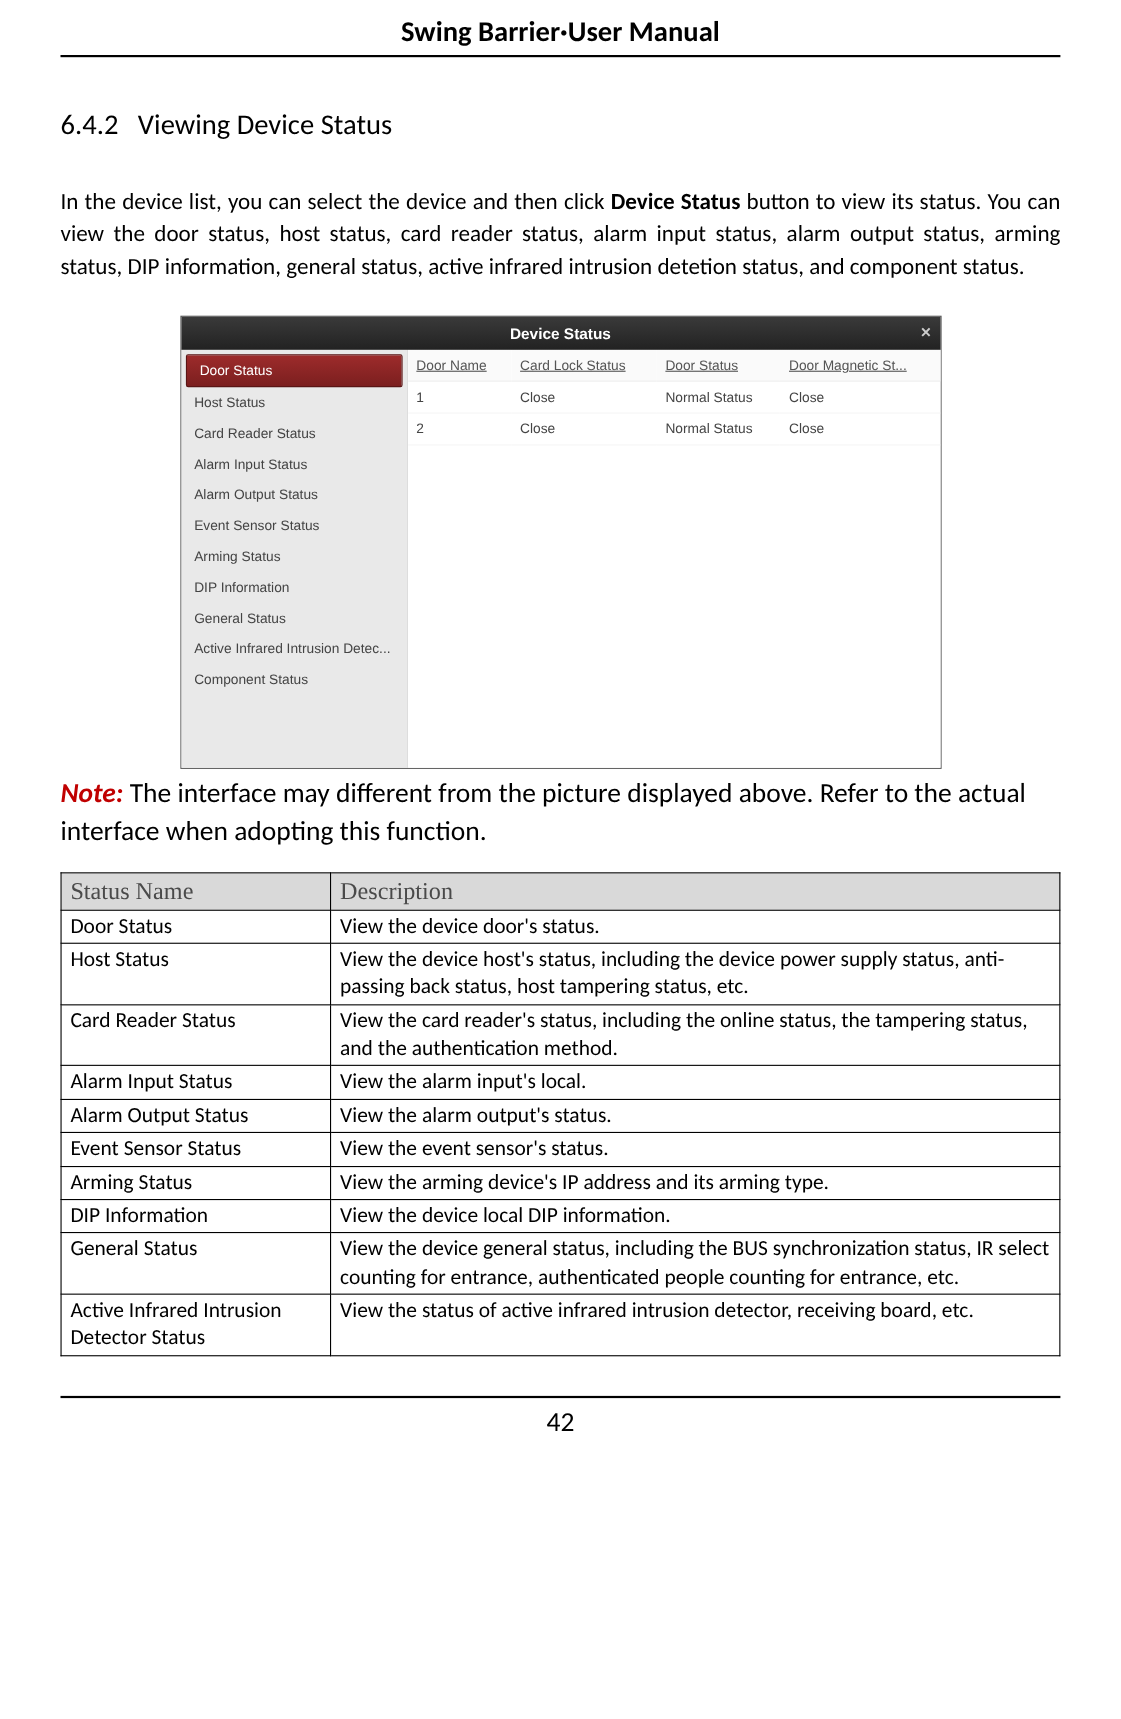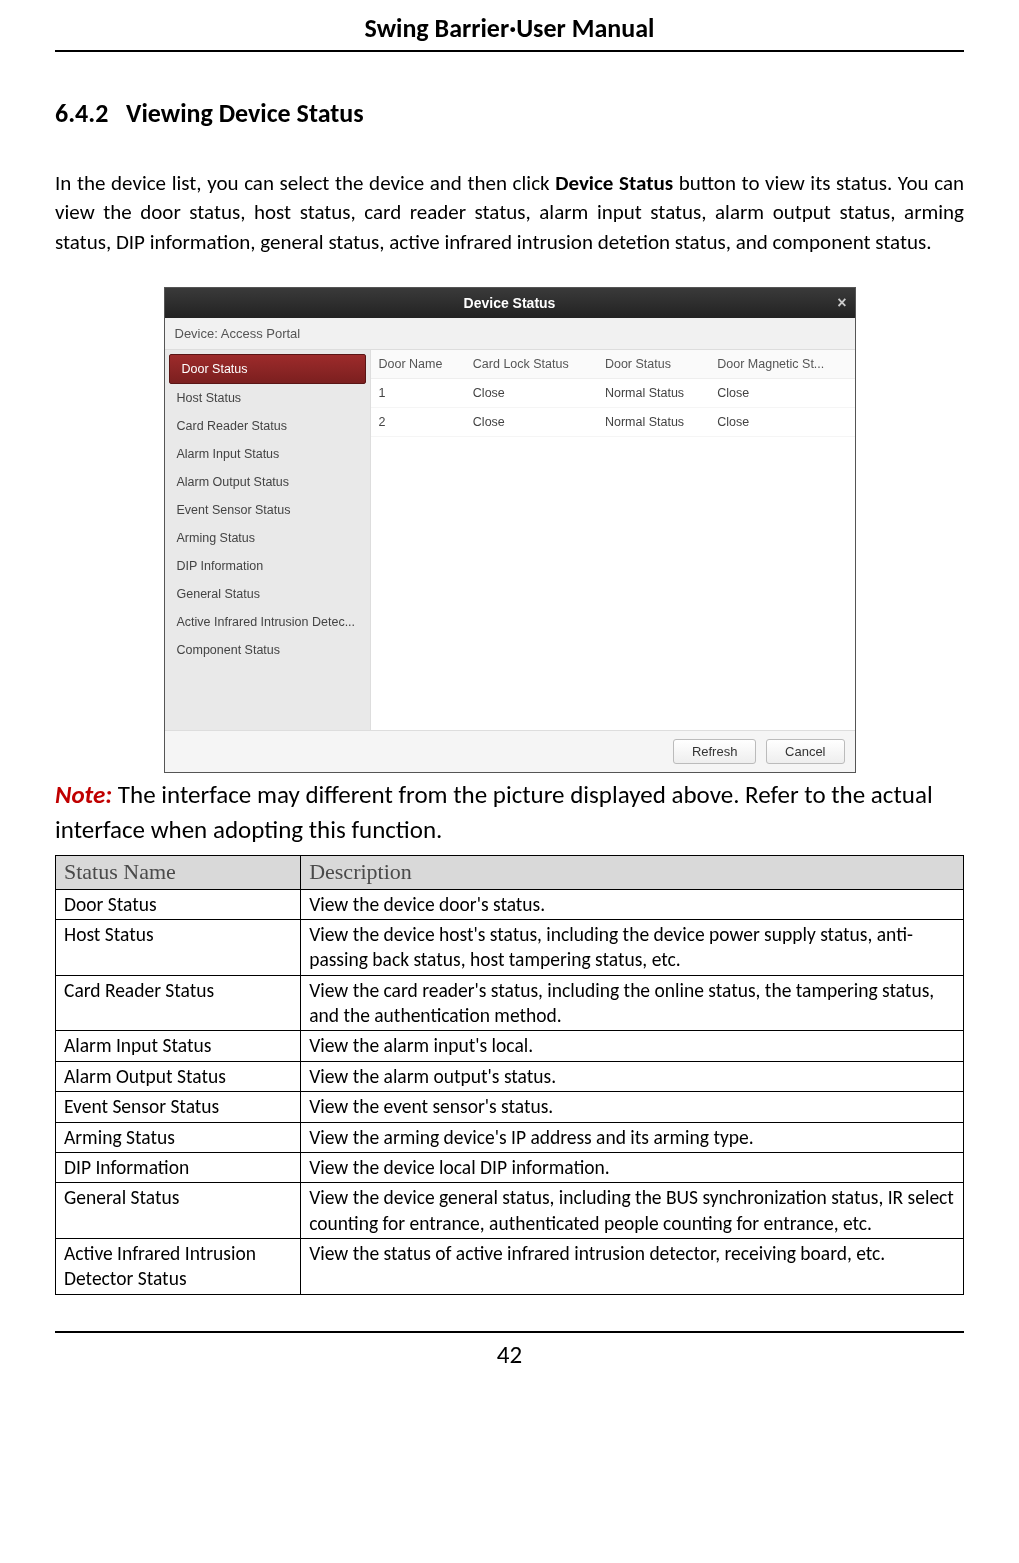--- a/index.html
+++ b/index.html
@@ -16,21 +16,21 @@
     box-sizing: border-box;
   }
   .running-header {
     text-align: center;
     font-weight: bold;
     font-size: 26px;
     padding: 12px 0 6px;
     border-bottom: 2px solid #000;
   }
   .section-heading {
-    font-weight: bold;
+    font-weight: normal;
     font-size: 26px;
     margin: 45px 0 40px 0;
   }
   .body-text {
     font-size: 21px;
     line-height: 1.4;
     text-align: justify;
     margin-bottom: 30px;
   }
   .body-text b { font-weight: bold; }
@@ -109,20 +109,21 @@
   }
   .dialog-table th {
     background: #fafafa;
     text-align: left;
     font-weight: normal;
     color: #555;
     padding: 7px 8px;
     border-bottom: 1px solid #eee;
     white-space: nowrap;
     overflow: hidden;
+    text-decoration: underline;
   }
   .dialog-table td {
     padding: 7px 8px;
     color: #444;
     border-bottom: 1px solid #f5f5f5;
   }
   .dialog-footer {
     background: #f5f5f5;
     border-top: 1px solid #ddd;
     text-align: right;
@@ -147,21 +148,21 @@
   .note-kw {
     color: #c00000;
     font-weight: bold;
     font-style: italic;
   }
 
   
   .desc-table {
     width: 100%;
     border-collapse: collapse;
-    margin-top: 8px;
+    margin-top: 20px;
     font-size: 19.5px;
     line-height: 1.3;
   }
   .desc-table th, .desc-table td {
     border: 1px solid #000;
     padding: 2px 8px;
     text-align: left;
     vertical-align: top;
   }
   .desc-table th {
@@ -197,24 +198,20 @@
 
   <p class="body-text">
     <span>In the device list, you can select the device and then click </span><b>Device Status</b><span> button to view its status. You can view the door status, host status, card reader status, alarm input status, alarm output status, arming status, DIP information, general status, active infrared intrusion detetion status, and component status.</span>
   </p>
 
   <div class="dialog-wrap">
     <div class="dialog">
       <div class="dialog-titlebar">
         <span>Device Status</span>
         <span class="dialog-close">×</span>
-      </div>
-      <div class="dialog-device">
-        <span>Device:</span>
-        <span>Access Portal</span>
       </div>
       <div class="dialog-body">
         <div class="dialog-sidebar">
           <div class="item selected">Door Status</div>
           <div class="item">Host Status</div>
           <div class="item">Card Reader Status</div>
           <div class="item">Alarm Input Status</div>
           <div class="item">Alarm Output Status</div>
           <div class="item">Event Sensor Status</div>
           <div class="item">Arming Status</div>
@@ -243,24 +240,20 @@
               <tr>
                 <td>2</td>
                 <td>Close</td>
                 <td>Normal Status</td>
                 <td>Close</td>
               </tr>
             </tbody>
           </table>
         </div>
       </div>
-      <div class="dialog-footer">
-        <button>Refresh</button>
-        <button>Cancel</button>
-      </div>
     </div>
   </div>
 
   <div class="note-line">
     <span class="note-kw">Note:</span><span> The interface may different from the picture displayed above. Refer to the actual interface when adopting this function.</span>
   </div>
 
   <table class="desc-table">
     <thead>
       <tr>

